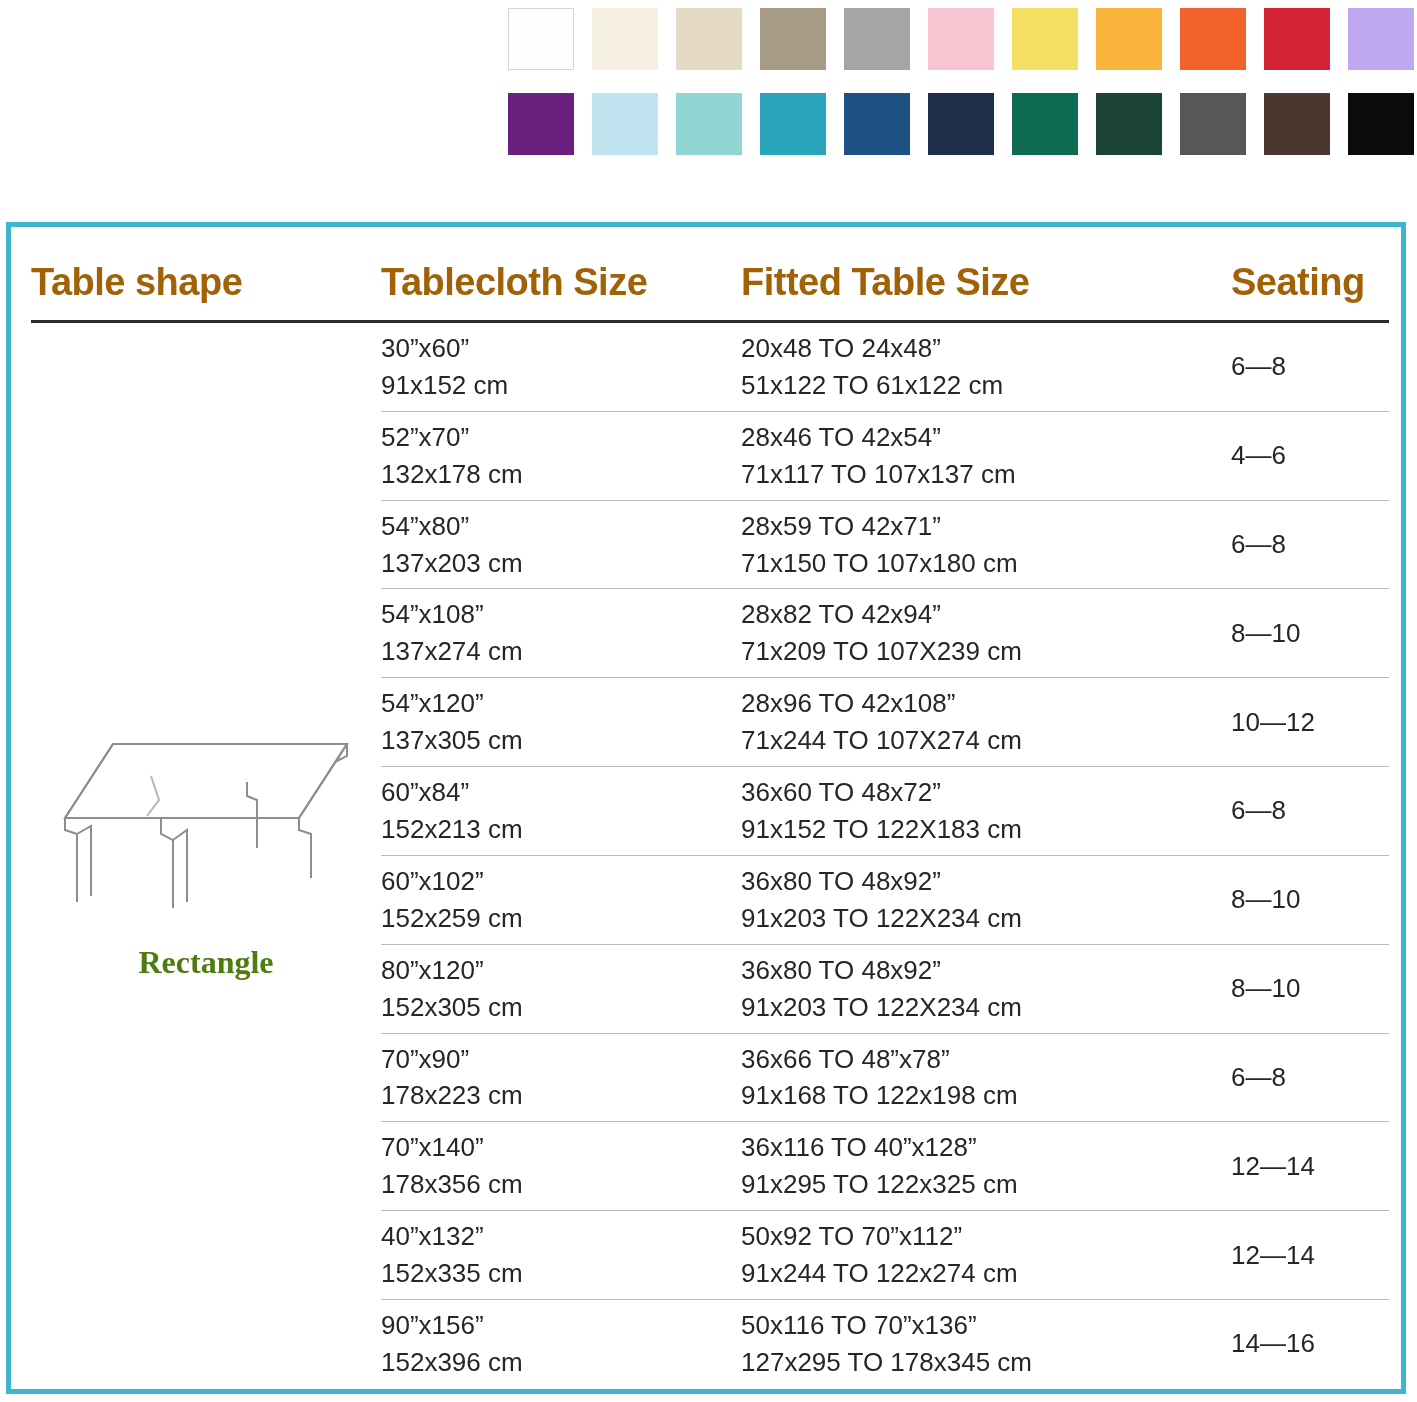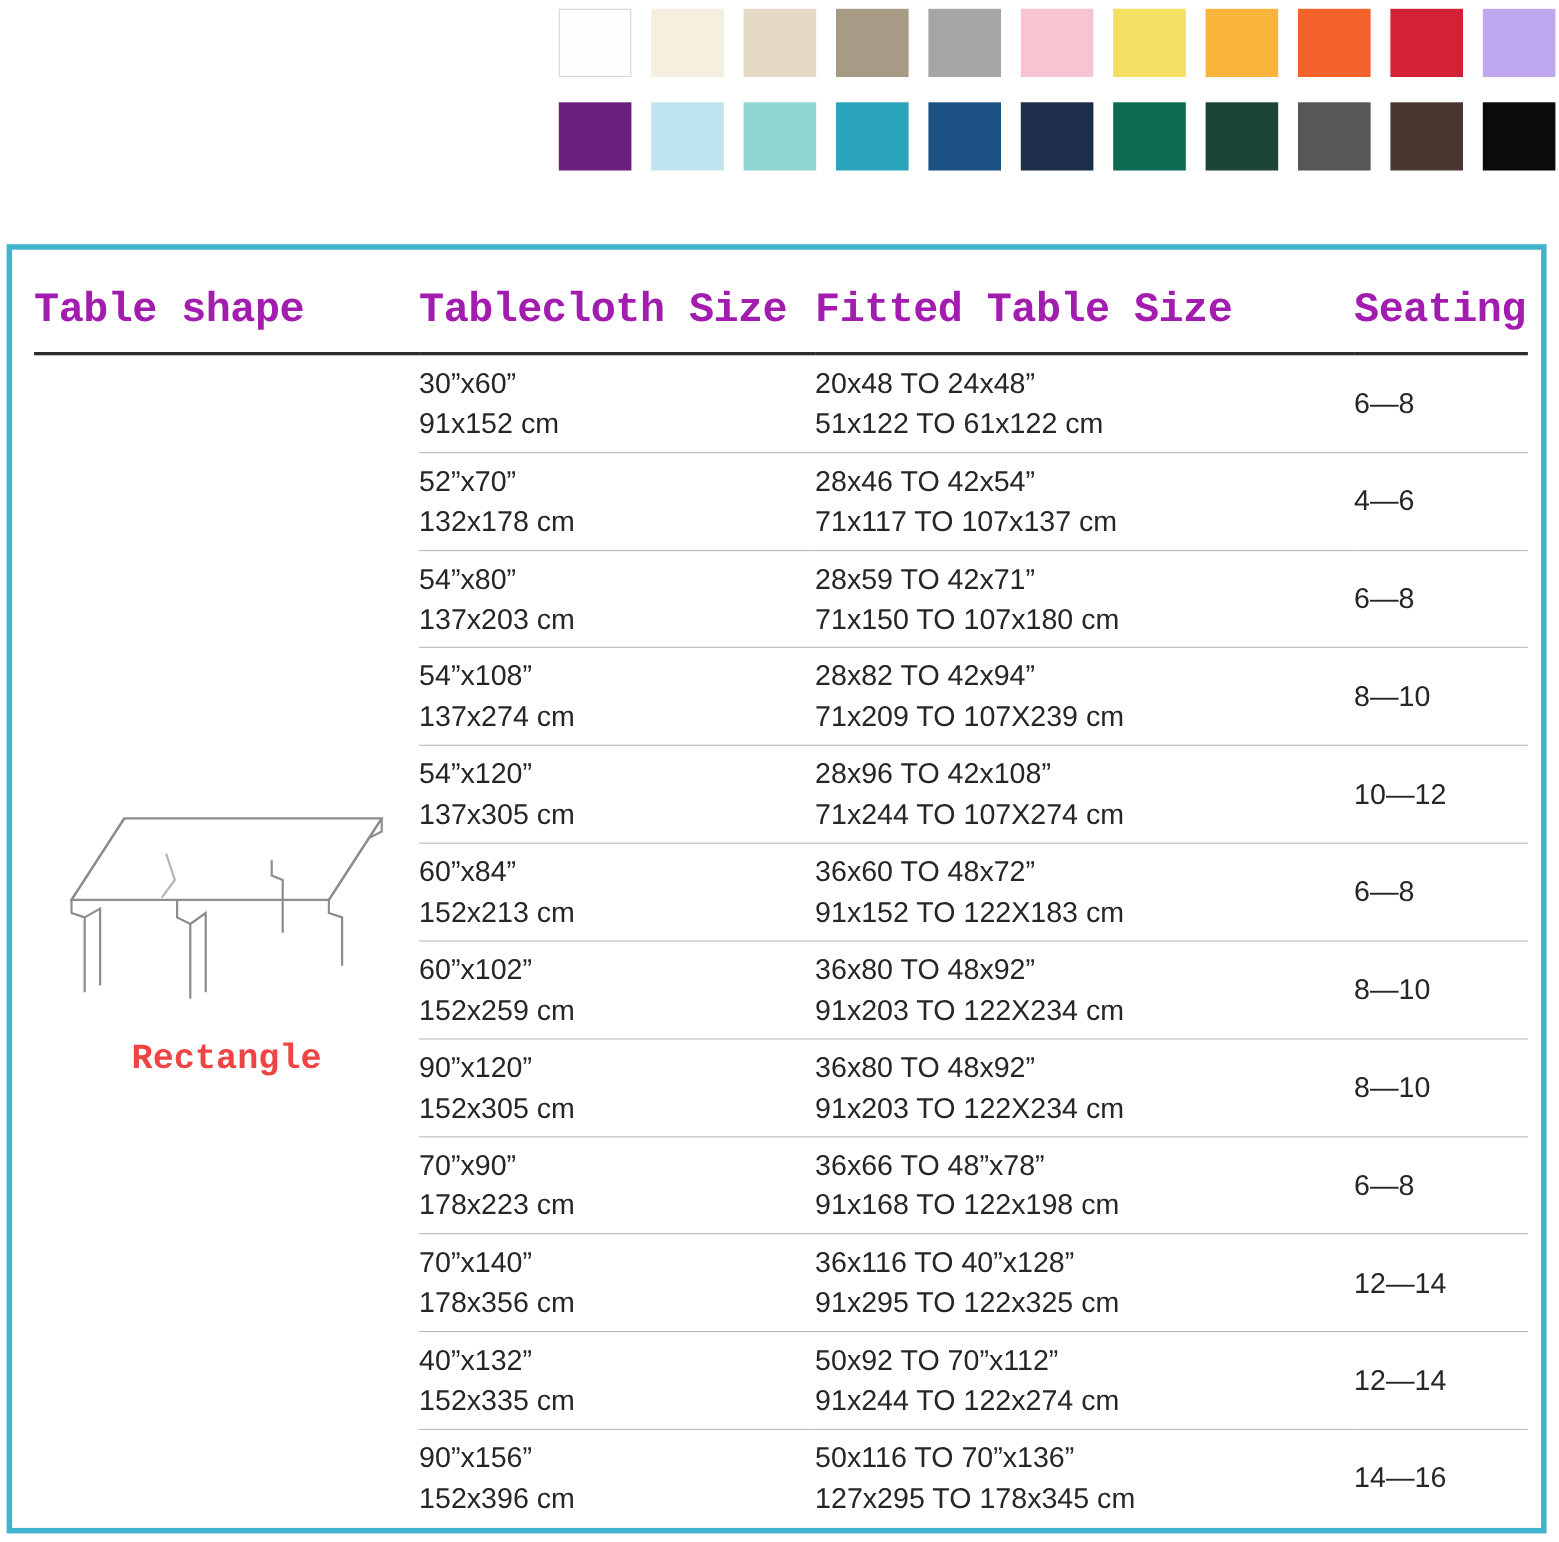--- a/index.html
+++ b/index.html
@@ -74,23 +74,23 @@
     left: 20px;
     top: 34px;
     width: 1358px;
     border-collapse: collapse;
     table-layout: fixed;
   }
   table.spec th {
     text-align: left;
     font-size: 38px;
     font-weight: bold;
-    color: #a21caf;
+    color: #a16207;
     padding: 0 0 16px 0;
-    font-family: Liberation Mono, monospace;
+    font-family: Liberation Sans, sans-serif;
     letter-spacing: -0.5px;
     margin-top: 20px;
   }
   table.spec thead tr {
     border-bottom: 3px solid #2b2b2b;
   }
   table.spec td {
     vertical-align: middle;
     font-size: 26px;
     color: #262626;
@@ -117,22 +117,22 @@
 
   
   .shape-cell {
     text-align: center;
     vertical-align: middle;
     border-bottom: none !important;
   }
   .shape-label {
     font-size: 32px;
     font-weight: bold;
-    color: #ef4444;
-    font-family: Liberation Mono, monospace;
+    color: #4d7c0f;
+    font-family: Liberation Serif, serif;
     margin-top: 14px;
     display: block;
   }
   .table-illus { display: block; margin: 0 auto; }
 </style>
 </head>
 <body>
 
 <div class="header">
   <div class="swatch-grid">
@@ -273,21 +273,21 @@
           </td>
           <td class="col-fitted">
             <span class="cell-line">36x80 TO 48x92”</span>
             <span class="cell-line">91x203 TO 122X234 cm</span>
           </td>
           <td class="col-seat seat">8—10</td>
         </tr>
 
         <tr>
           <td class="col-cloth">
-            <span class="cell-line">90”x120”</span>
+            <span class="cell-line">80”x120”</span>
             <span class="cell-line">152x305 cm</span>
           </td>
           <td class="col-fitted">
             <span class="cell-line">36x80 TO 48x92”</span>
             <span class="cell-line">91x203 TO 122X234 cm</span>
           </td>
           <td class="col-seat seat">8—10</td>
         </tr>
 
         <tr>

